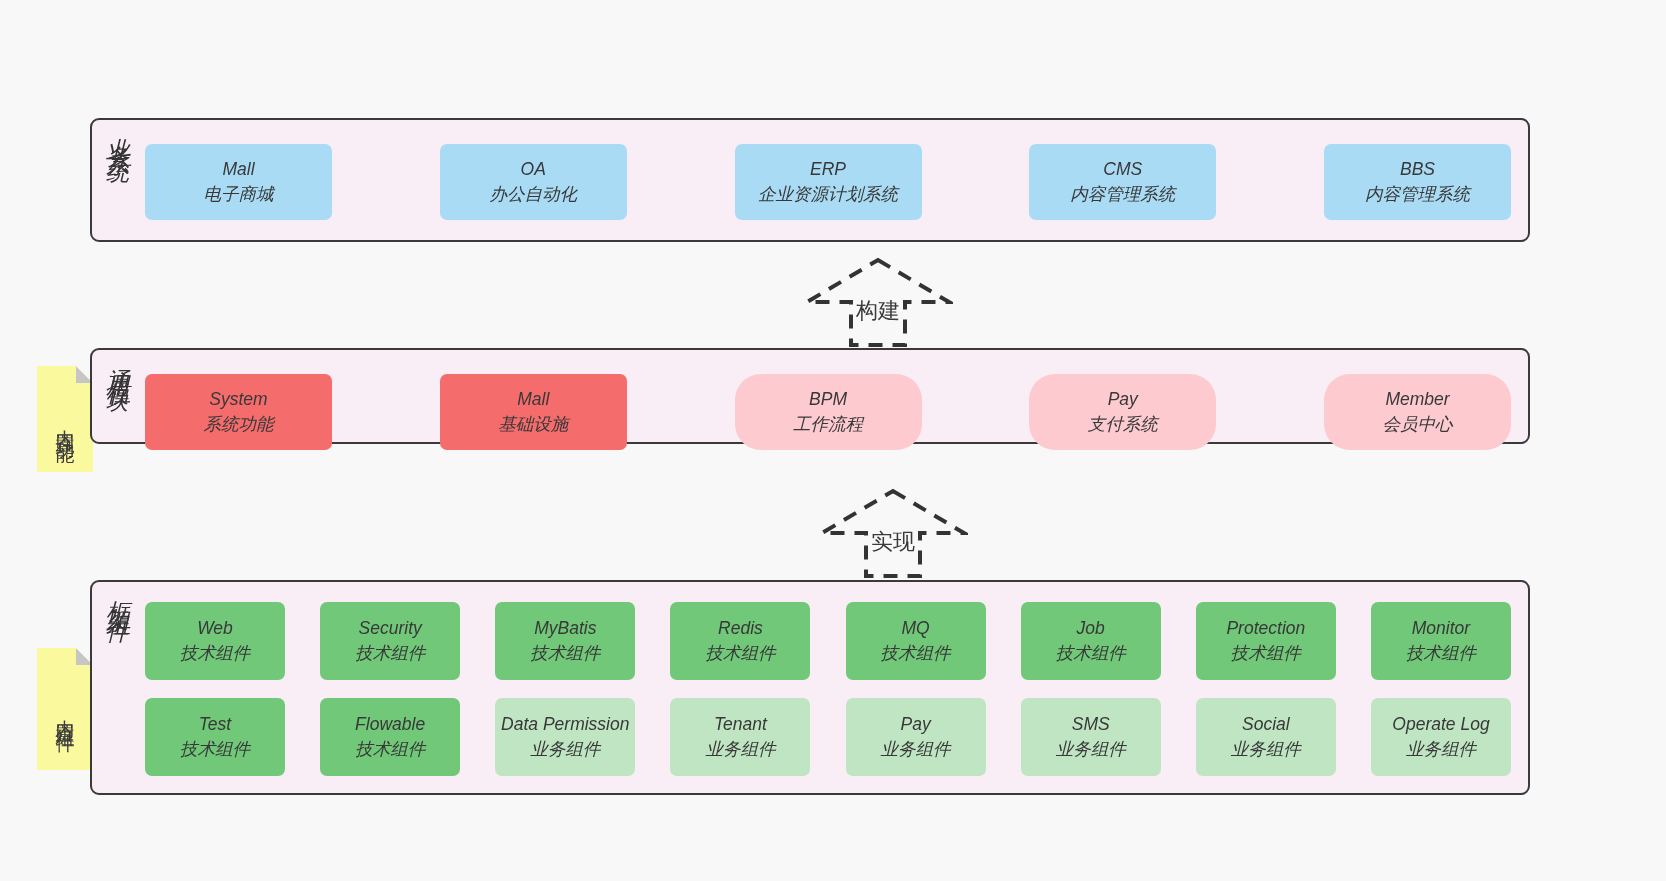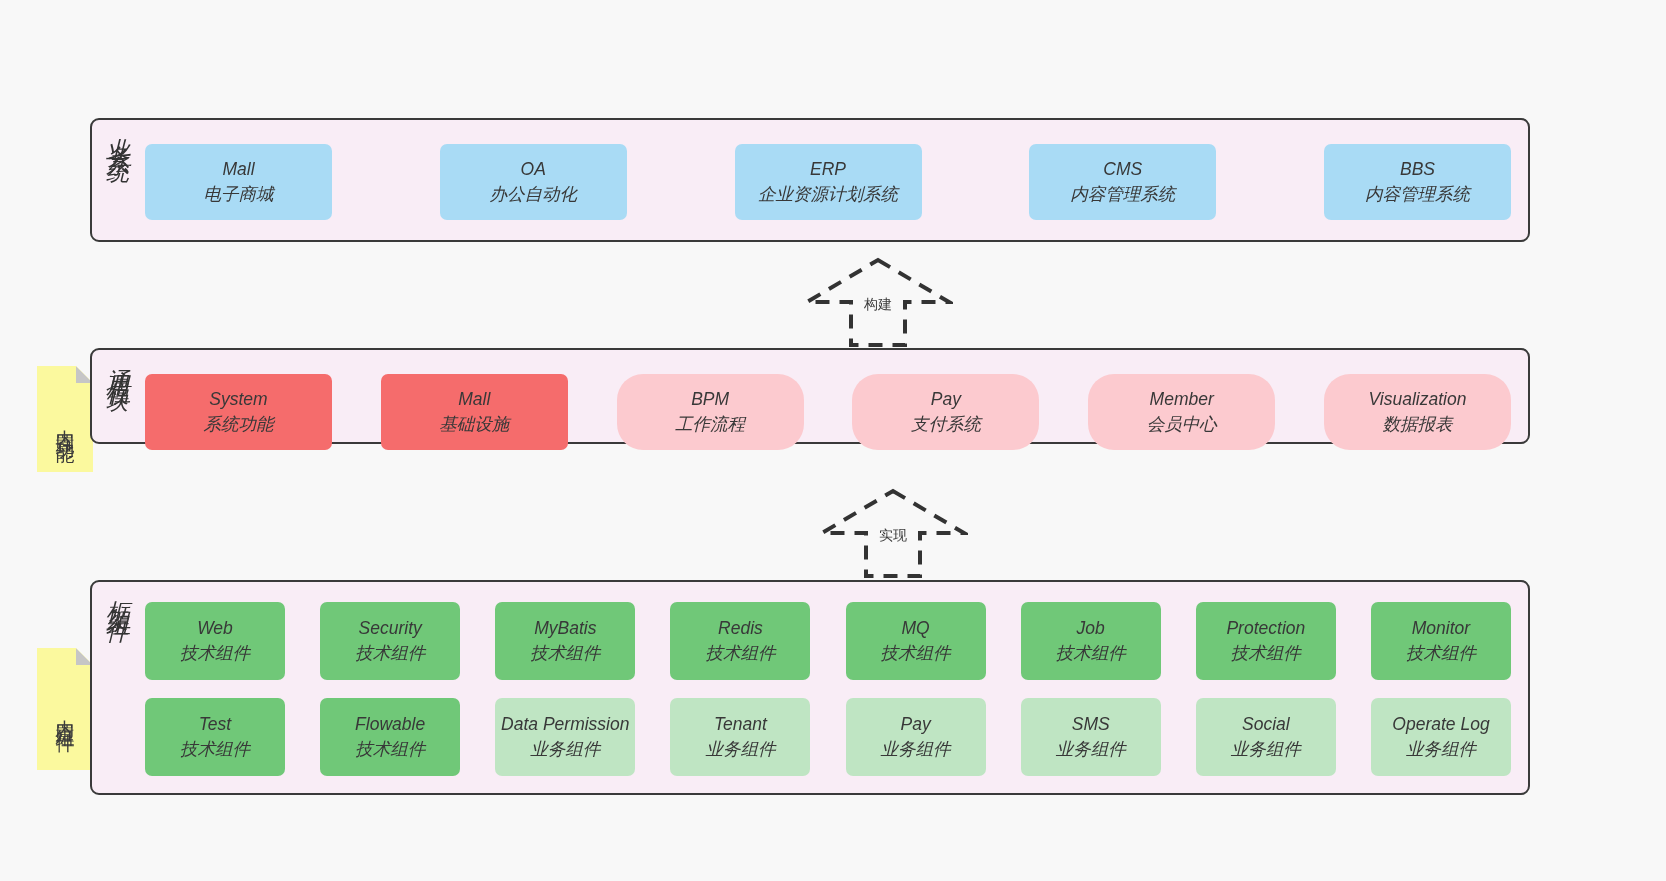--- a/index.html
+++ b/index.html
@@ -52,21 +52,21 @@
     background:#c6c6c6;clip-path:polygon(0 0,100% 100%,0 100%);
   }
   #sticky2{left:37px;top:366px;height:106px;}
   #sticky3{left:37px;top:648px;height:122px;}
   .arrow{position:absolute;width:150px;height:92px;}
   .arrow svg{display:block;width:150px;height:92px;}
   #arrow1{left:803px;top:256px;}
   #arrow2{left:818px;top:487px;}
   .arrow-label{
     position:absolute;left:50%;top:40px;transform:translateX(-50%);
-    background:#f8f8f8;padding:0 3px;font-size:14px;color:#3a3a3a;white-space:nowrap;
+    background:#f8f8f8;padding:0 3px;font-size:22px;color:#3a3a3a;white-space:nowrap;
   }
 </style>
 </head>
 <body>
 
 <div>
 
   <div class="layer" id="layer1">
     <div class="layer-label">业务系统</div>
     <div class="row row-abs">
@@ -120,24 +120,20 @@
         <div class="s">工作流程</div>
       </div>
       <div class="box pink w6">
         <div class="t">Pay</div>
         <div class="s">支付系统</div>
       </div>
       <div class="box pink w6">
         <div class="t">Member</div>
         <div class="s">会员中心</div>
       </div>
-      <div class="box pink w6">
-        <div class="t">Visualization</div>
-        <div class="s">数据报表</div>
-      </div>
     </div>
   </div>
 
   <div class="arrow" id="arrow2">
     <svg viewBox="0 0 150 92">
       <path d="M75 4 L146 46 L102 46 L102 89 L48 89 L48 46 L4 46 Z" fill="none" stroke="#333333" stroke-width="4" stroke-dasharray="14 10" stroke-linejoin="miter"></path>
     </svg>
     <div class="arrow-label">实现</div>
   </div>
 

